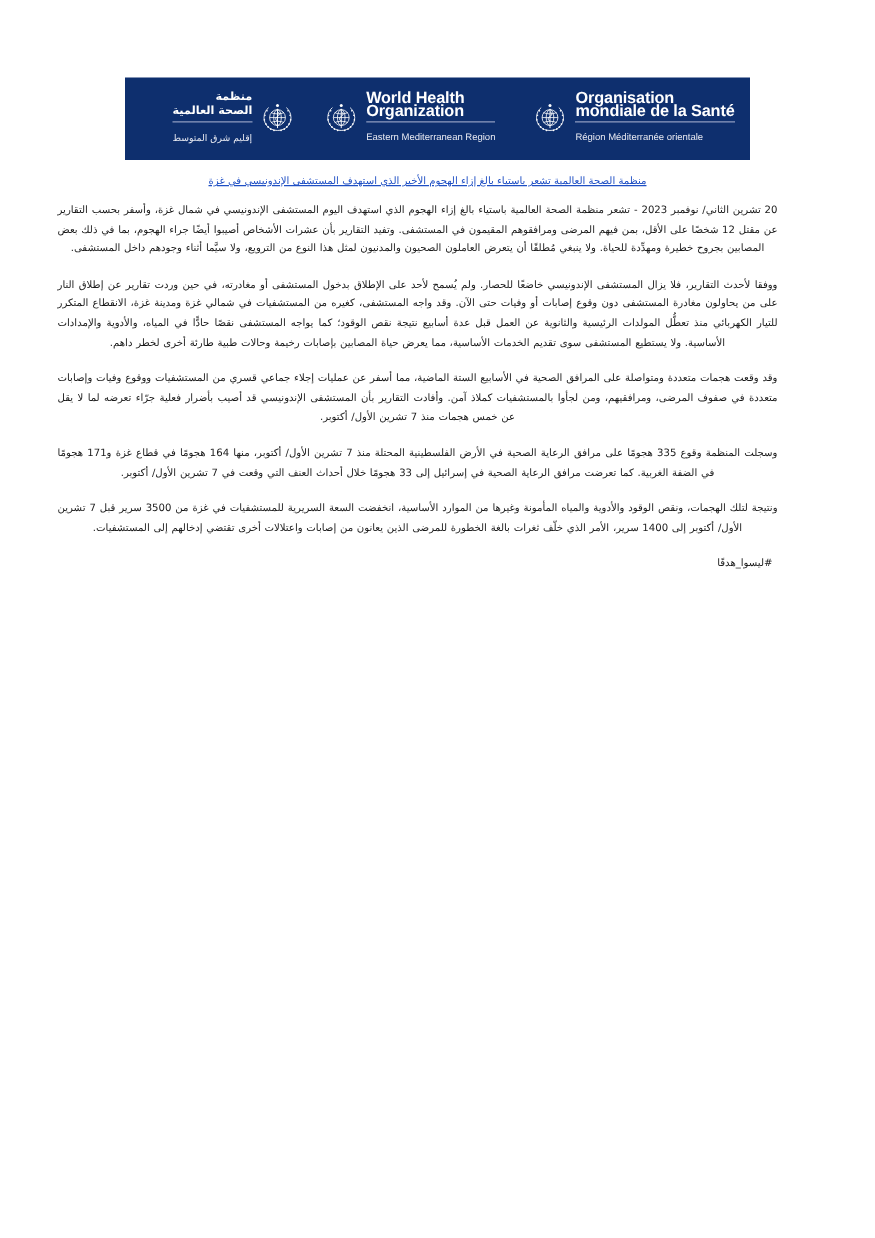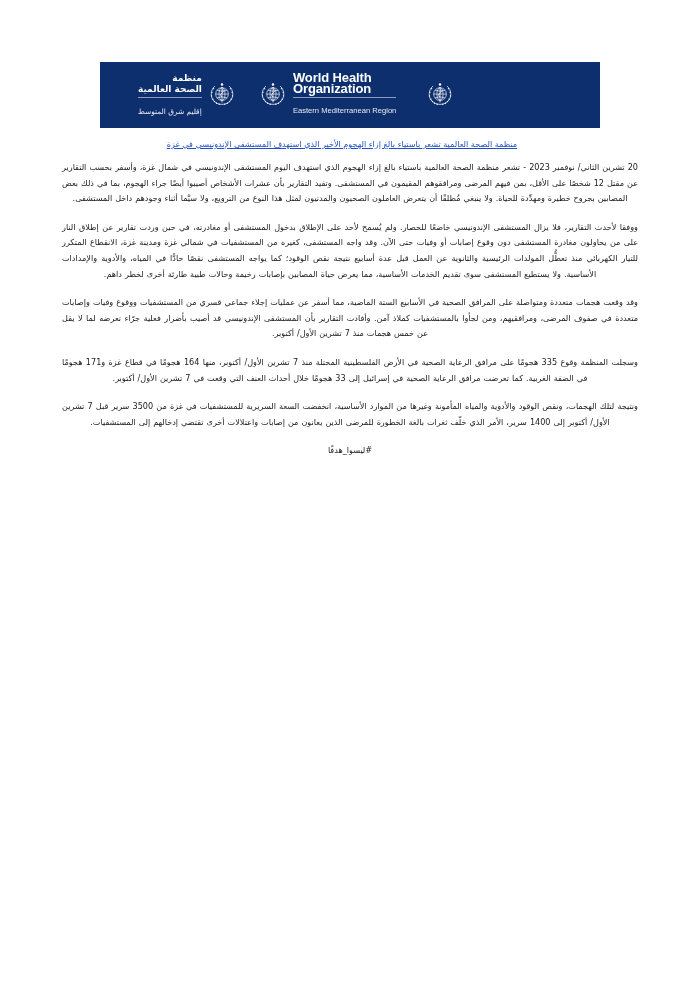--- a/index.html
+++ b/index.html
@@ -111,21 +111,21 @@
     text-decoration: underline;
     font-family: "DejaVu Sans", sans-serif;
     font-size: 8.1px;
     line-height: 12px;
     direction: rtl;
   }
 
   
   .body-wrap {
     position: absolute;
-    left: 62px;
+    left: 46px;
     top: 160px;
     width: 576px;
     direction: rtl;
   }
 
   .para {
     font-family: "DejaVu Sans", sans-serif;
     font-size: 8.1px;
     line-height: 15.6px;
     text-align: justify;
@@ -133,21 +133,21 @@
     margin: 0 0 13px 0;
     color: #1a1a1a;
     word-spacing: 0.4px;
   }
   .para.center-line { text-align: center; }
 
   .hashtag {
     font-family: "DejaVu Sans", sans-serif;
     font-size: 8.1px;
     line-height: 15.6px;
-    text-align: center;
+    text-align: right;
     color: #1a1a1a;
     margin: 4px;
   }
 </style>
 </head>
 <body>
 
 <div class="page">
 
   <div class="header-band">
@@ -182,20 +182,27 @@
               <circle cx="38" cy="51.8" r="1.5"></circle>
             <circle cx="9.6" cy="34" r="1.4"></circle>
               <circle cx="54.4" cy="34" r="1.4"></circle>
             <circle cx="10.6" cy="26" r="1.4"></circle>
               <circle cx="53.4" cy="26" r="1.4"></circle>
             <circle cx="14" cy="18.5" r="1.4"></circle>
               <circle cx="50" cy="18.5" r="1.4"></circle>
           </g>
         </svg>
       </span>
+      <span class="logo-text">
+        <span class="org-name">Organisation</span>
+        <span class="org-name">mondiale de la Santé</span>
+        <span class="region-rule">
+          <span class="region-name">Région Méditerranée orientale</span>
+        </span>
+      </span>
     </div>
 
     <div class="logo-block b2">
       <span class="who-emblem">
         <svg viewBox="0 0 64 64" xmlns="http://www.w3.org/2000/svg">
           <g fill="none" stroke="#ffffff" stroke-width="1.4">
             <circle cx="32" cy="30" r="13.5"></circle>
             <ellipse cx="32" cy="30" rx="6.5" ry="13.5"></ellipse>
             <line x1="18.5" y1="30" x2="45.5" y2="30"></line>
             <path d="M21 21.5 C26 24.5, 38 24.5, 43 21.5"></path>

